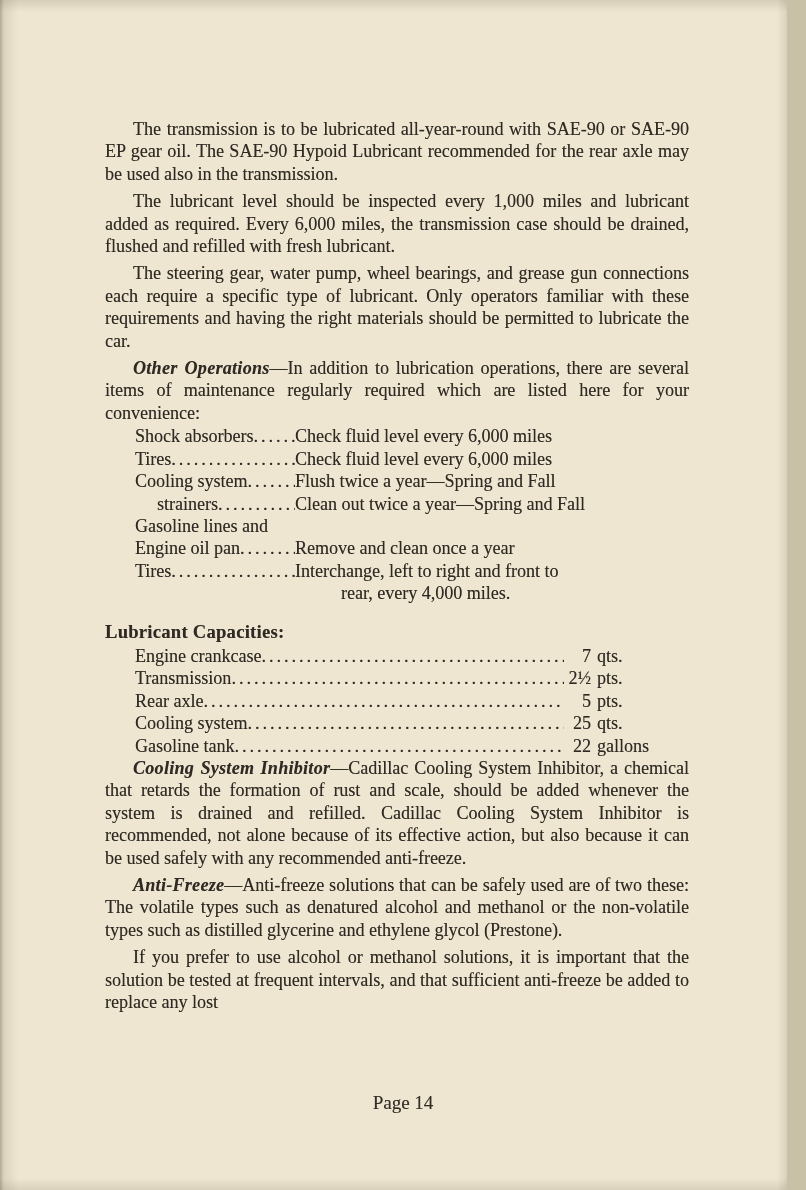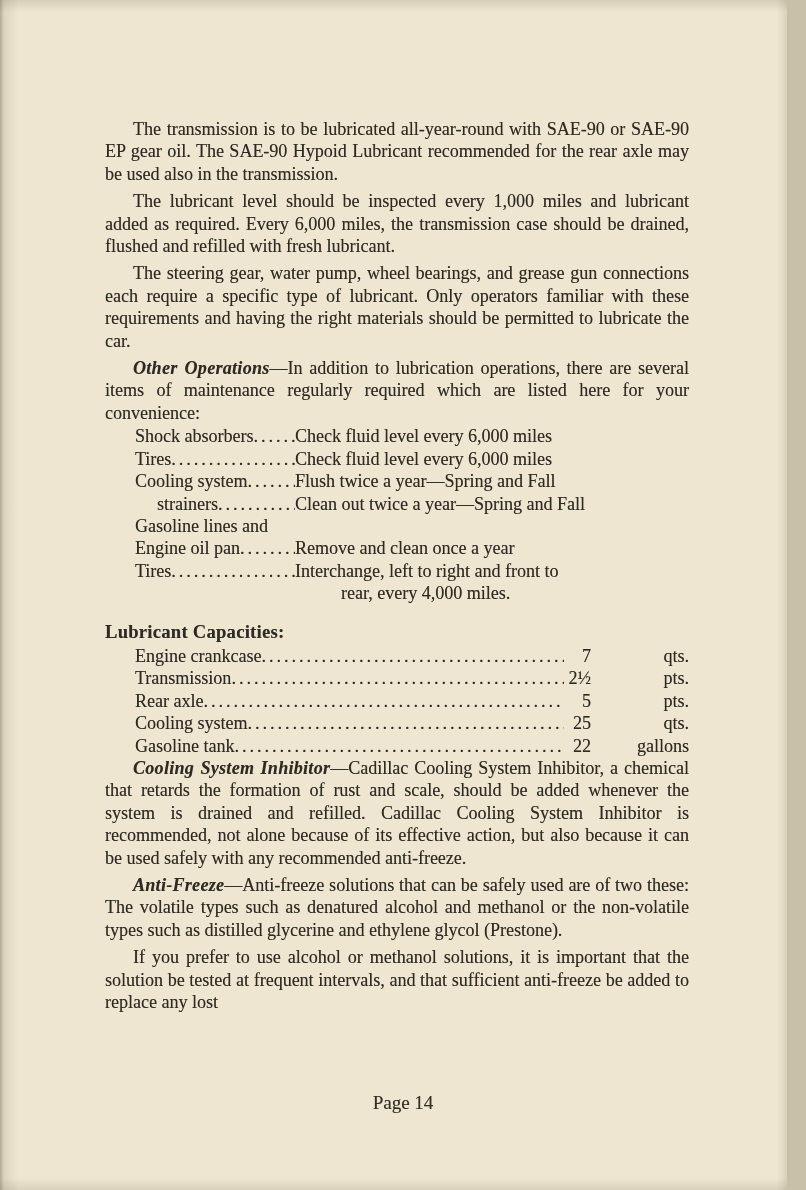--- a/index.html
+++ b/index.html
@@ -40,21 +40,21 @@
   .m-cont { margin-left:206px; }
   
   .cap-heading {
     margin:10px 0 2px 0;
     font-weight:bold; font-size:18.5px; letter-spacing:0.3px;
   }
   .c-list { margin-left:30px; }
   .c-row { display:flex; }
   .c-label { flex-shrink:0; }
   .c-amount { width:27px; text-align:right; flex-shrink:0; }
-  .c-unit { width:92px; margin-left:6px; flex-shrink:0;text-align:right; }
+  .c-unit { width:92px; margin-left:6px; flex-shrink:0; }
   .footer {
     position:absolute; left:0; right:0; top:1092px;
     text-align:center; font-size:19px; color:#332e26;
     text-shadow:0.25px 0.25px 0 rgba(46,42,35,0.4);
     padding-left:19px;
   }
 </style>
 </head>
 <body>
 

